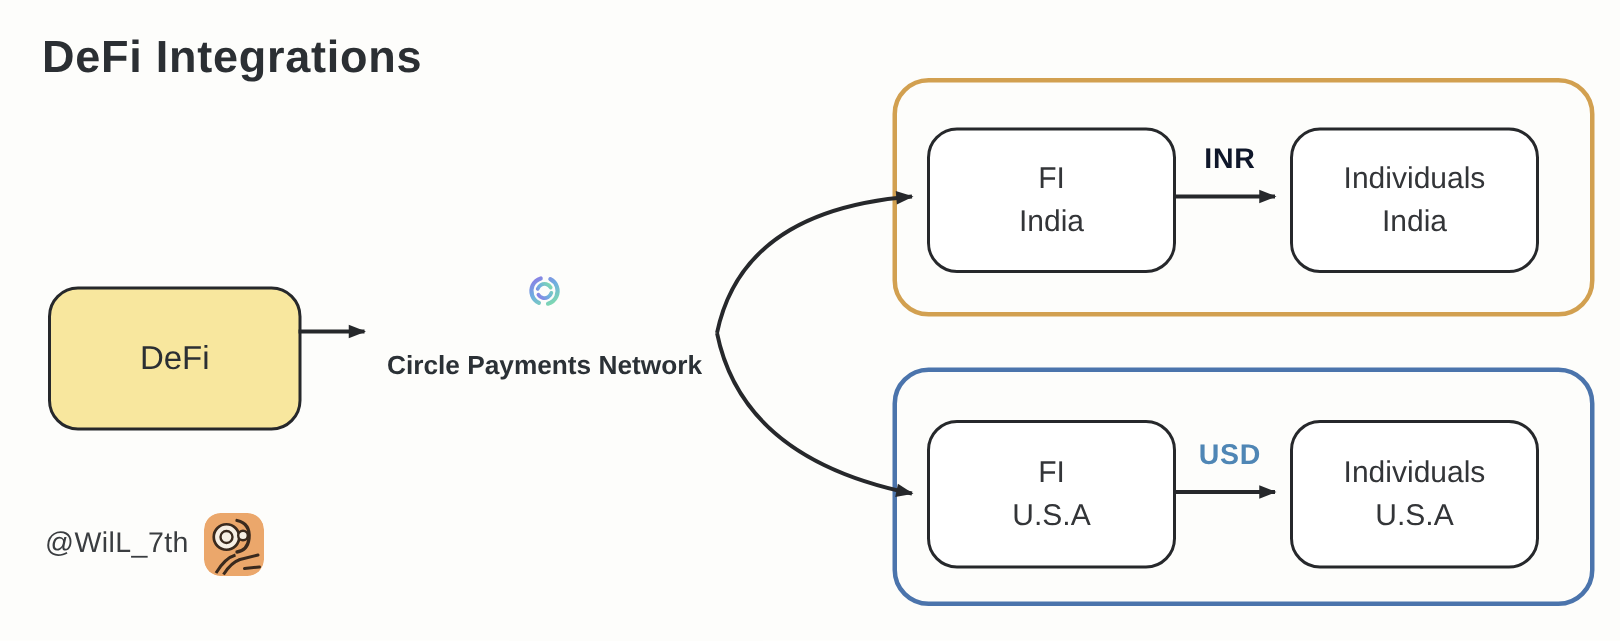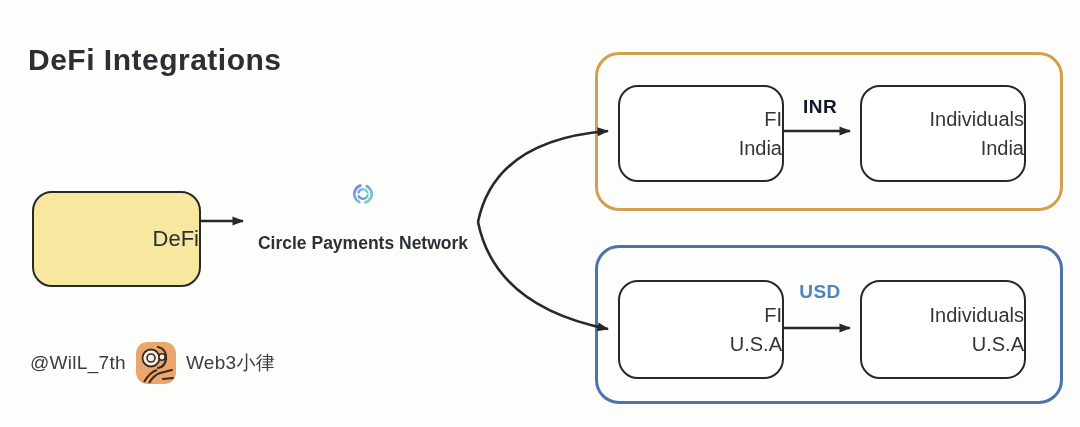--- a/index.html
+++ b/index.html
@@ -10,26 +10,25 @@
   #canvas{
     position:relative;
     width:1080px;height:427px;
     background:#fdfdfb;
     overflow:hidden;
   }
   .page-title{
     position:absolute;left:28px;top:22px;
     font-size:30px;font-weight:600;color:#2b2f33;
     letter-spacing:0.5px;
-    margin-top:21px;
   }
   
   .node{
     position:absolute;
-    display:flex;flex-direction:column;align-items:flex-end;justify-content:center;
+    display:flex;flex-direction:column;align-items:center;justify-content:center;
     border:2.5px solid #26282b;border-radius:20px;
     background:#ffffff;
     color:#333538;font-size:20px;line-height:1.45;
     text-align:center;z-index:2;
   }
   .node-defi{
     left:32px;top:178px;width:165px;height:92px;
     background:#f8e79e;font-size:22px;color:#2b2f33;margin-top:13px;
   }
   
@@ -43,21 +42,21 @@
   .node-fi-india{left:618px;top:85px;width:162px;height:93px;}
   .node-ind-india{left:860px;top:85px;width:162px;height:93px;}
   .node-fi-usa{left:618px;top:280px;width:162px;height:95px;}
   .node-ind-usa{left:860px;top:280px;width:162px;height:95px;}
   
   .currency{
     position:absolute;z-index:3;
     font-size:19px;font-weight:700;letter-spacing:0.5px;
   }
   .currency-inr{left:793px;top:96px;width:54px;text-align:center;color:#0f172a;}
-  .currency-usd{left:793px;top:281px;width:54px;text-align:center;color:#4f86b5;}
+  .currency-usd{left:793px;top:293px;width:54px;text-align:center;color:#4f86b5;}
   
   .network{
     position:absolute;left:248px;top:182px;width:230px;height:72px;
     display:flex;flex-direction:column;align-items:center;z-index:2;gap:23px;
   }
   .network-logo{width:46px;height:46px;margin-bottom:4px;}
   .network-label{
     font-size:17.5px;font-weight:700;color:#2b3136;white-space:nowrap;
   }
   
@@ -143,16 +142,15 @@
       <rect x="0" y="0" width="40" height="42" rx="11" fill="#eba76b"></rect>
       <path d="M22,5 q9,2 8,12 q-1,8 -8,9" fill="none" stroke="#3a2a1e" stroke-width="2.2" stroke-linecap="round"></path>
       <circle cx="15" cy="16" r="8.5" fill="#f6efe4" stroke="#3a2a1e" stroke-width="1.8"></circle>
       <circle cx="15" cy="16" r="4" fill="none" stroke="#3a2a1e" stroke-width="1.6"></circle>
       <circle cx="26" cy="15" r="3.2" fill="#f6efe4" stroke="#3a2a1e" stroke-width="1.6"></circle>
       <path d="M8,40 Q14,30 21,28" fill="none" stroke="#3a2a1e" stroke-width="2"></path>
       <path d="M13,41 Q18,33 24,31" fill="none" stroke="#3a2a1e" stroke-width="2"></path>
       <path d="M24,31 L36,28" fill="none" stroke="#3a2a1e" stroke-width="2" stroke-linecap="round"></path>
       <path d="M27,37 L37,36" fill="none" stroke="#3a2a1e" stroke-width="2" stroke-linecap="round"></path>
     </svg>
-    <span class="footer-brand">Web3小律</span>
   </div>
 
 </div>
 
 </body></html>

